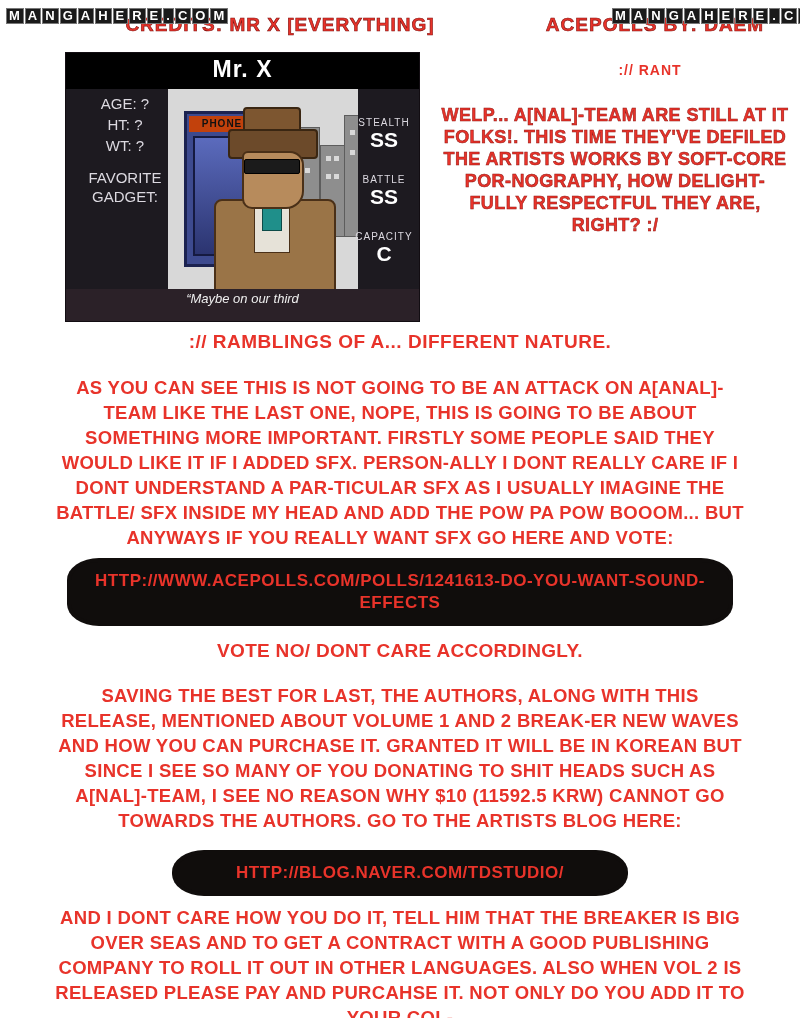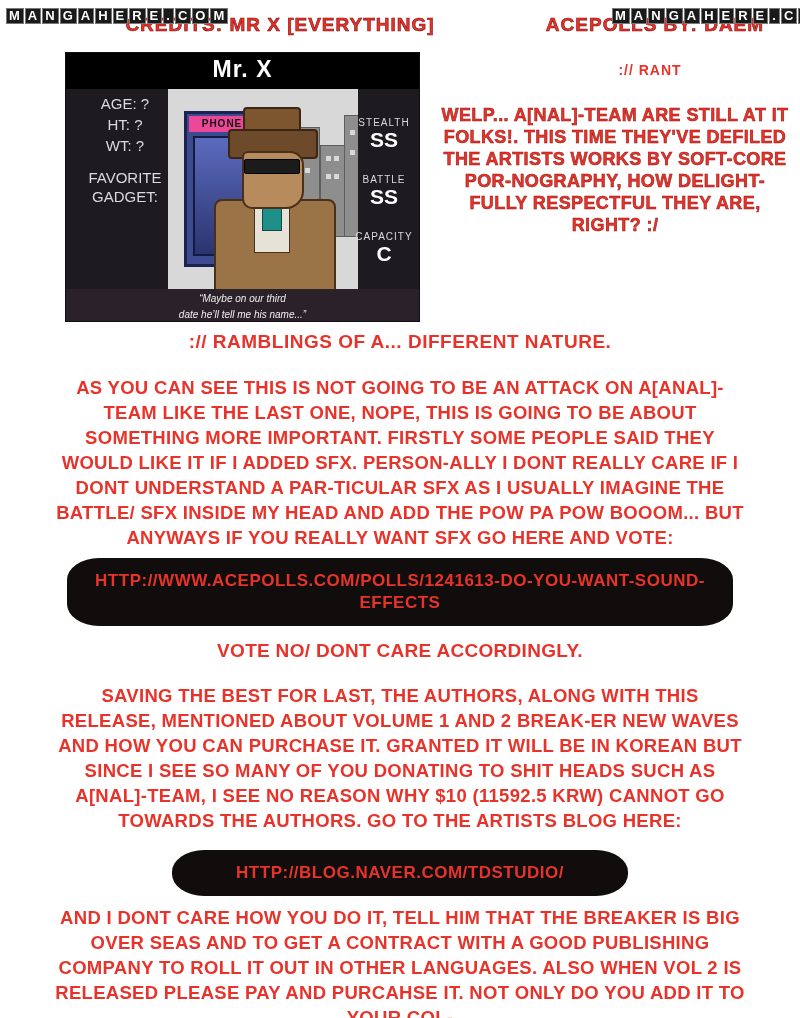--- a/index.html
+++ b/index.html
@@ -163,21 +163,21 @@
     position: absolute; left: 16px; top: 22px; width: 70px; height: 150px;
     background: #3d4a8f; border: 3px solid #1b2250;
   }
   .phonebox .glass {
     position:absolute; left:6px; top:22px; right:6px; bottom:8px;
     background: linear-gradient(#5b6bbd, #2b3470);
     border:2px solid #151a40;
   }
   .phonebox .sign {
     position:absolute; left:2px; top:2px; right:2px; height:16px;
-    background:#ec4899; color:#111; font-size:10px; font-weight:bold;
+    background:#c2410c; color:#111; font-size:10px; font-weight:bold;
     text-align:center; line-height:16px; letter-spacing:1px;
   }
   .figure {
     position: absolute; left: 42px; top: 30px; width: 130px; height: 170px;
   }
   .hat {
     position:absolute; left:18px; top:10px; width:86px; height:26px;
     background:#6c4a2a; border:2px solid #3a2612; border-radius:4px;
   }
   .hat-top {
@@ -201,21 +201,21 @@
     background:#e6e2d8; border:1px solid #4a3018;
   }
   .tie {
     position:absolute; left:52px; top:84px; width:18px; height:26px;
     background:#1f8f8a; border:1px solid #0c4a47;
   }
   .card-quote {
     height: 36px;
     background: #2b2128;
     color: #efefef;
-    font-size: 10px;
+    font-size: 13px;
     line-height: 16px;
     text-align: center;
     padding-top: 2px;
     font-style: italic;
   }
 
   
   .rant-head {
     position: absolute;
     left: 500px;
@@ -353,21 +353,20 @@
       <div class="lbl">STEALTH</div>
       <div class="val">SS</div>
       <div class="lbl">BATTLE</div>
       <div class="val">SS</div>
       <div class="lbl">CAPACITY</div>
       <div class="val">C</div>
     </div>
   </div>
   <div class="card-quote">
     <div>“Maybe on our third</div>
-    <div>date he’ll tell me his name...”</div>
   </div>
 </div>
 
 <div class="rant-head">:// RANT</div>
 <div class="rant-body">WELP... A[NAL]-TEAM ARE STILL AT IT FOLKS!. THIS TIME THEY'VE DEFILED THE ARTISTS WORKS BY SOFT-CORE POR-NOGRAPHY, HOW DELIGHT-FULLY RESPECTFUL THEY ARE, RIGHT? :/</div>
 
 <div class="section-head" id="ramblings-head">:// RAMBLINGS OF A... DIFFERENT NATURE.</div>
 <div class="para" id="para1">AS YOU CAN SEE THIS IS NOT GOING TO BE AN ATTACK ON A[ANAL]-TEAM LIKE THE LAST ONE, NOPE, THIS IS GOING TO BE ABOUT SOMETHING MORE IMPORTANT. FIRSTLY SOME PEOPLE SAID THEY WOULD LIKE IT IF I ADDED SFX. PERSON-ALLY I DONT REALLY CARE IF I DONT UNDERSTAND A PAR-TICULAR SFX AS I USUALLY IMAGINE THE BATTLE/ SFX INSIDE MY HEAD AND ADD THE POW PA POW BOOOM... BUT ANYWAYS IF YOU REALLY WANT SFX GO HERE AND VOTE:</div>
 
 <div class="link-bar" id="link1">

